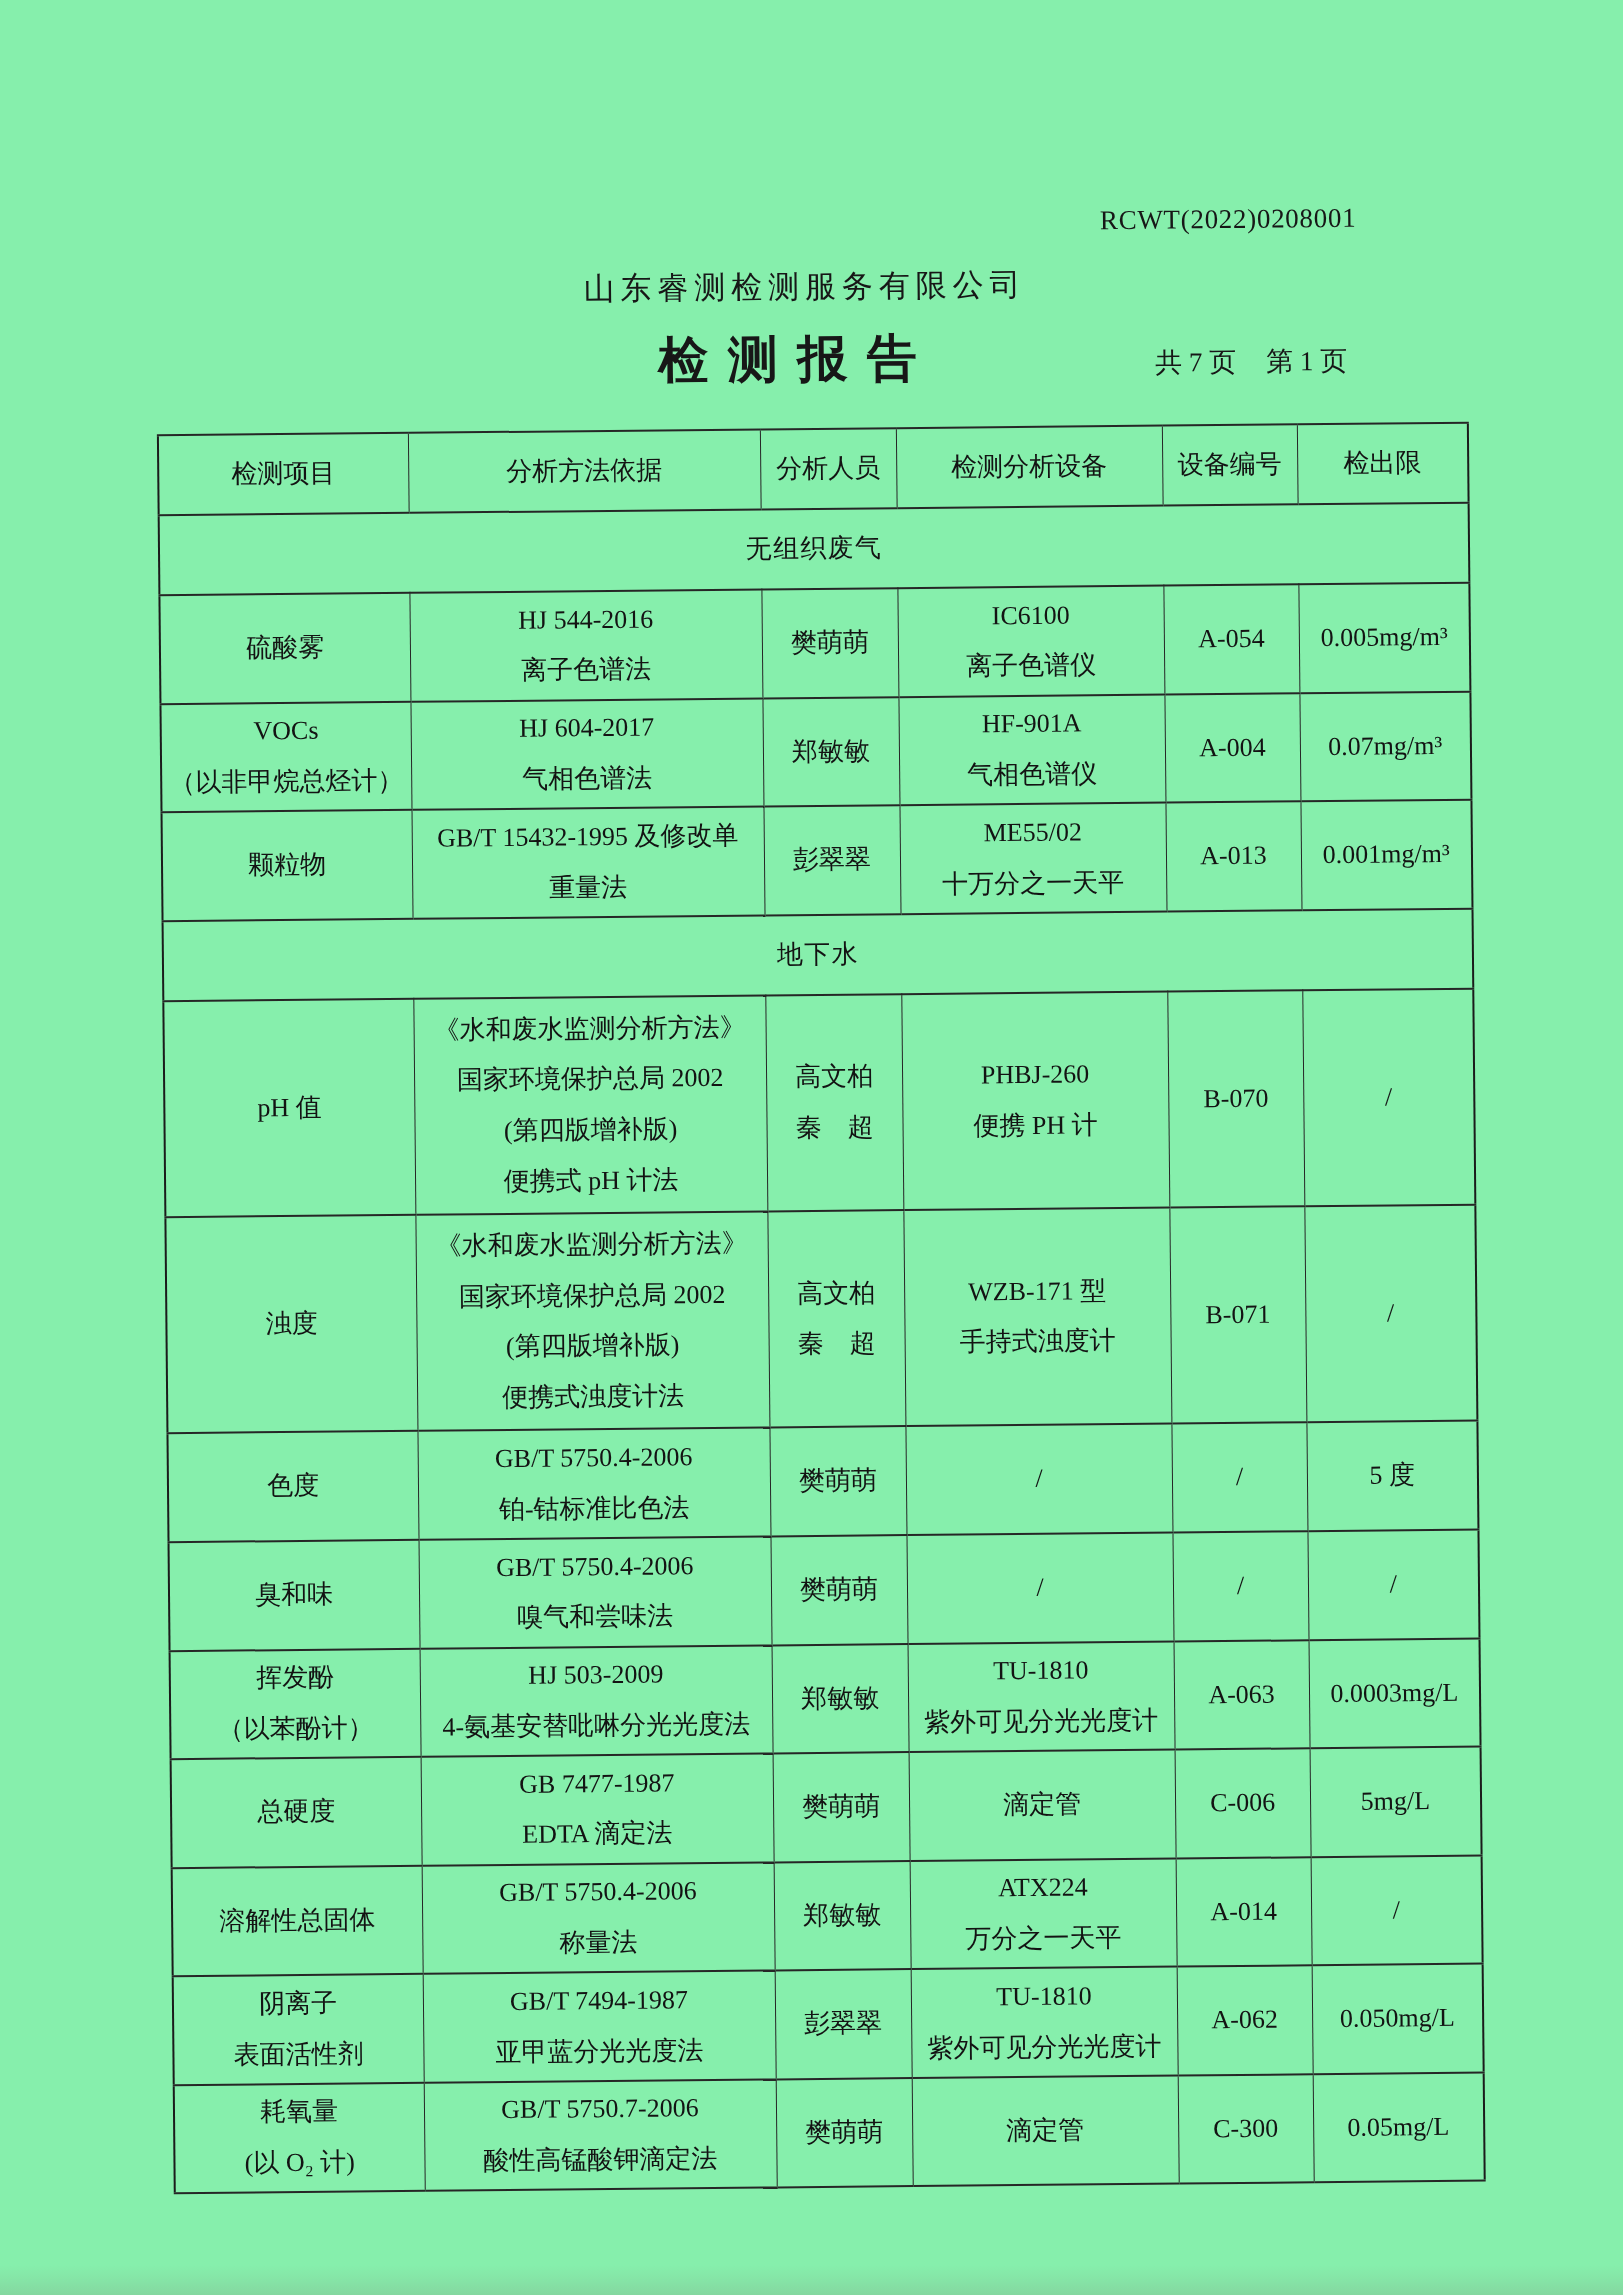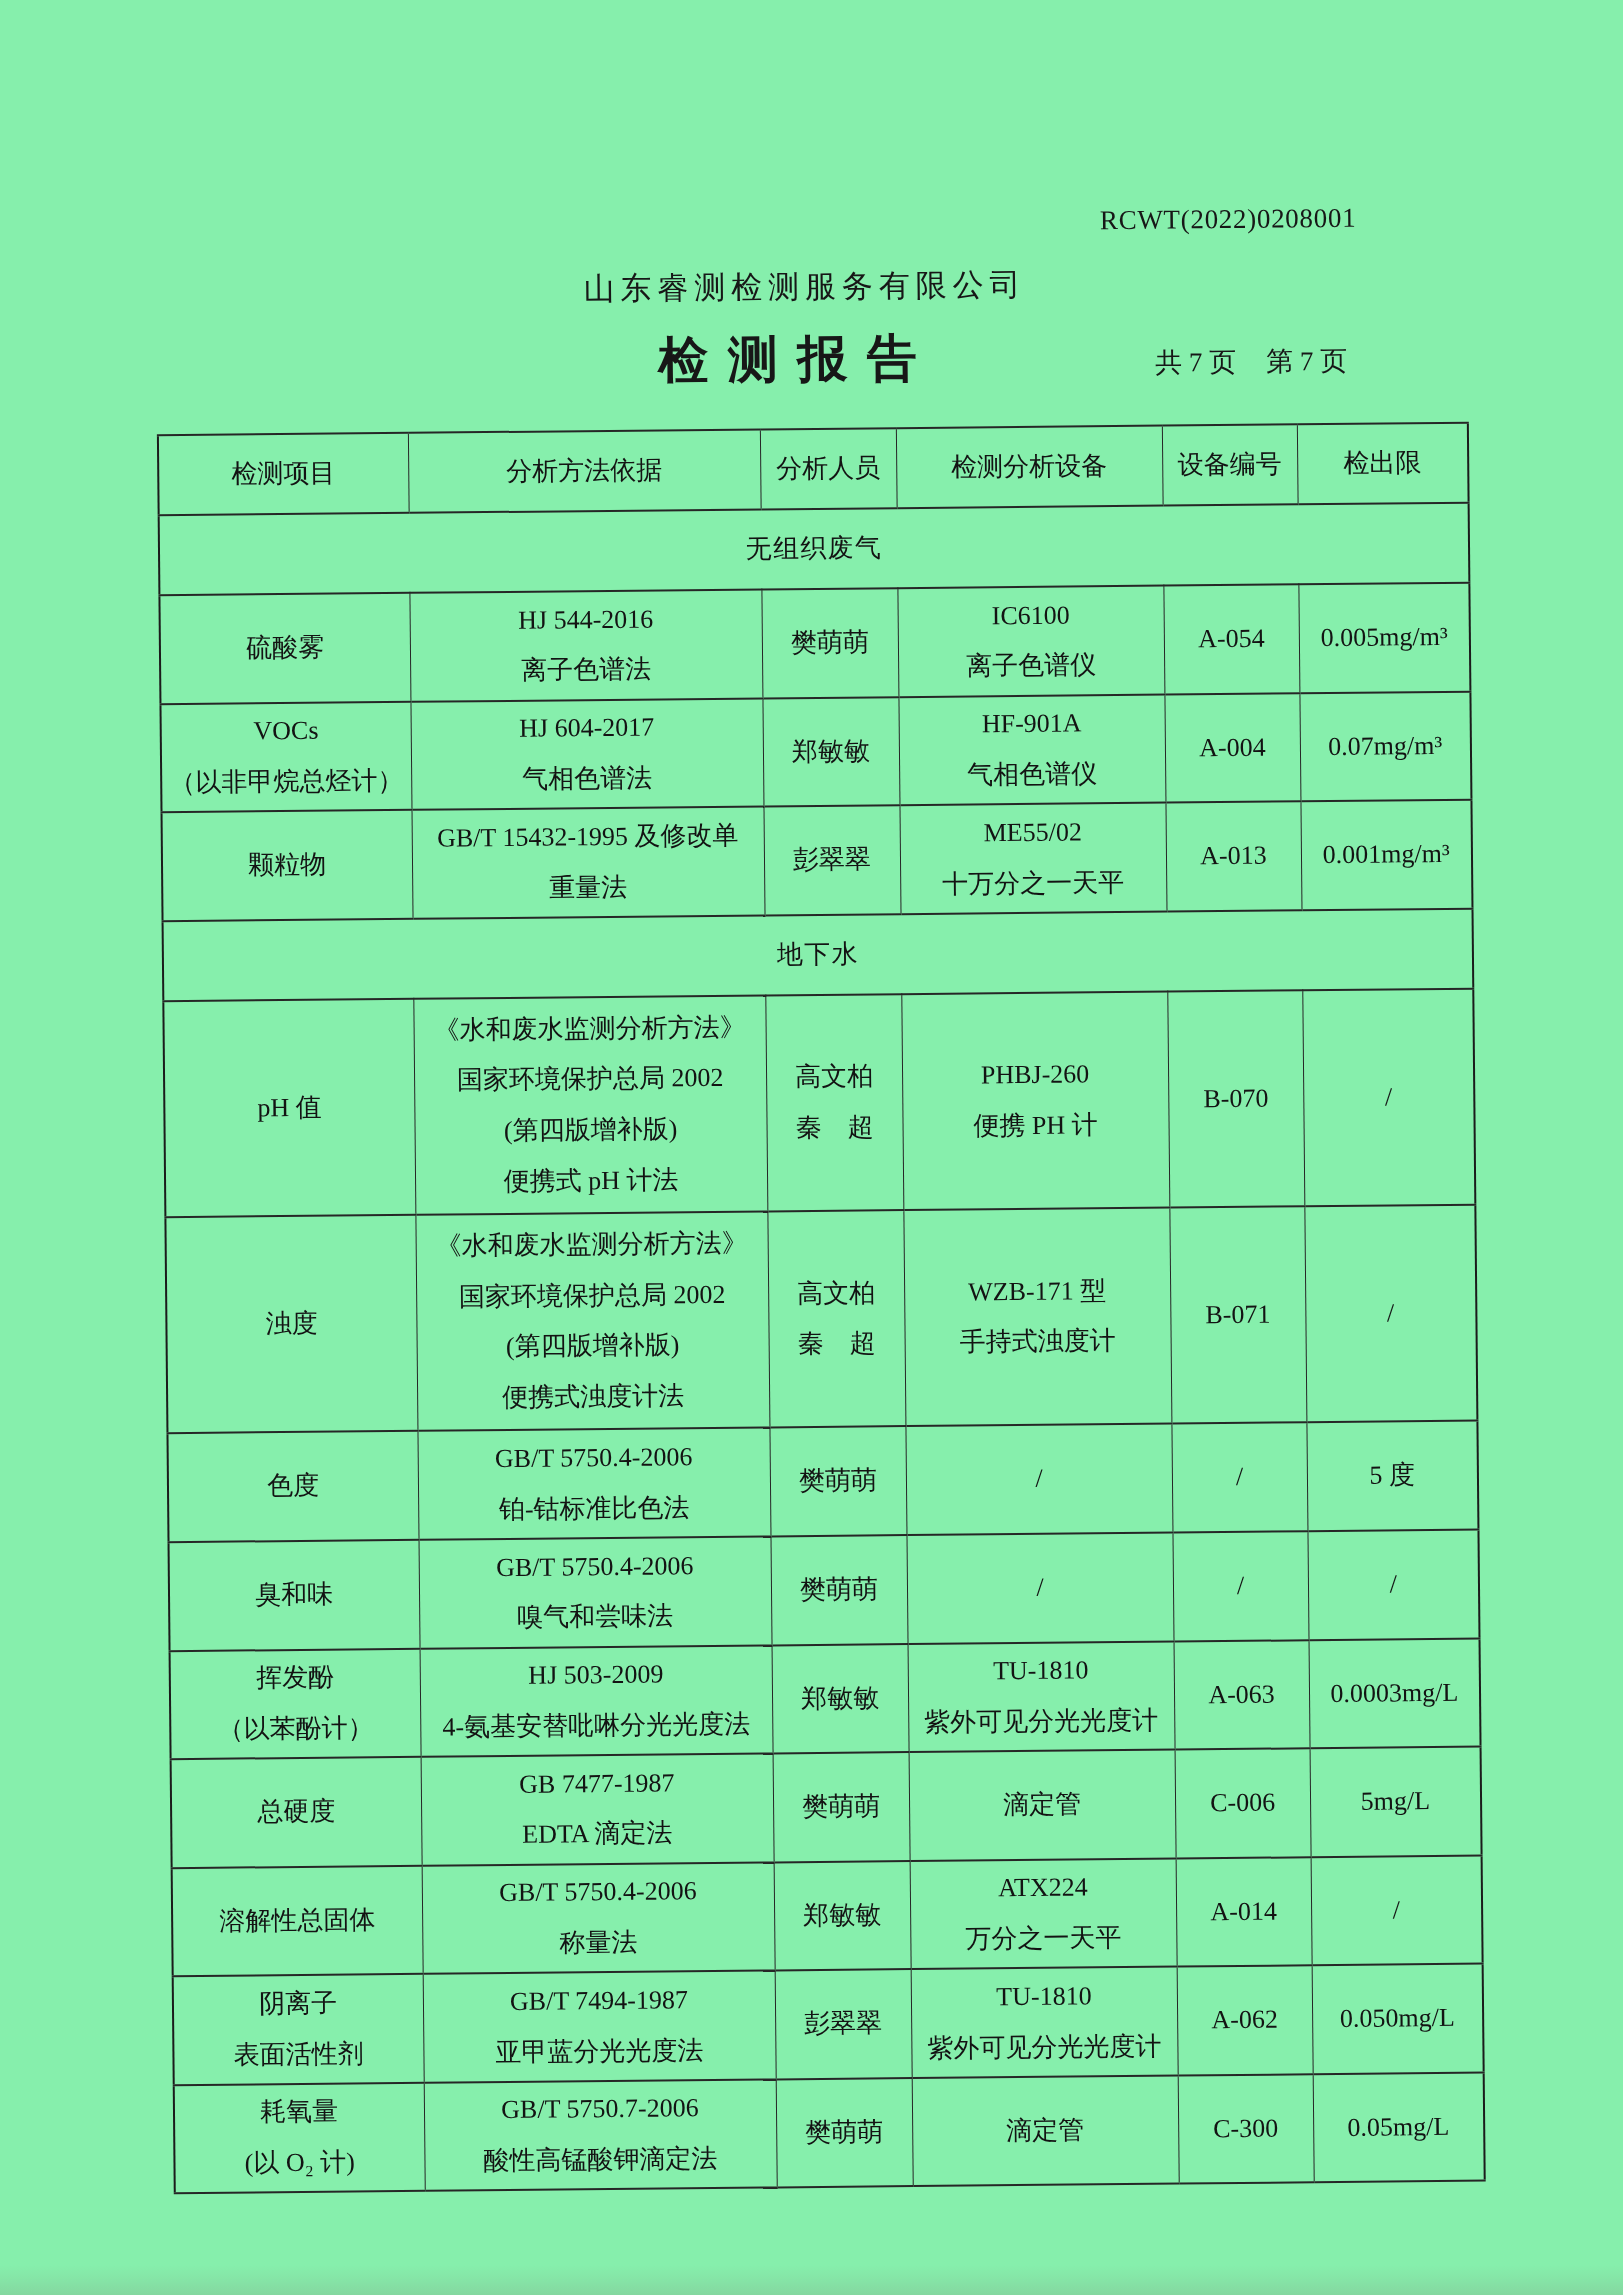--- a/index.html
+++ b/index.html
@@ -40,21 +40,21 @@
 <div class="page">
   <div class="skew">
 
     <div class="doc-number">RCWT(2022)0208001</div>
 
     <div class="company">山东睿测检测服务有限公司</div>
 
     <div class="title-row">
       <div class="title">检测报告</div>
       <div class="page-info">
-        <span>共 7 页</span><span class="sep"></span><span>第 7 页</span>
+        <span>共 7 页</span><span class="sep"></span><span>第 1 页</span>
       </div>
     </div>
 
     <table class="report">
       <colgroup>
         <col style="width:250px">
         <col style="width:352px">
         <col style="width:136px">
         <col style="width:266px">
         <col style="width:135px">

